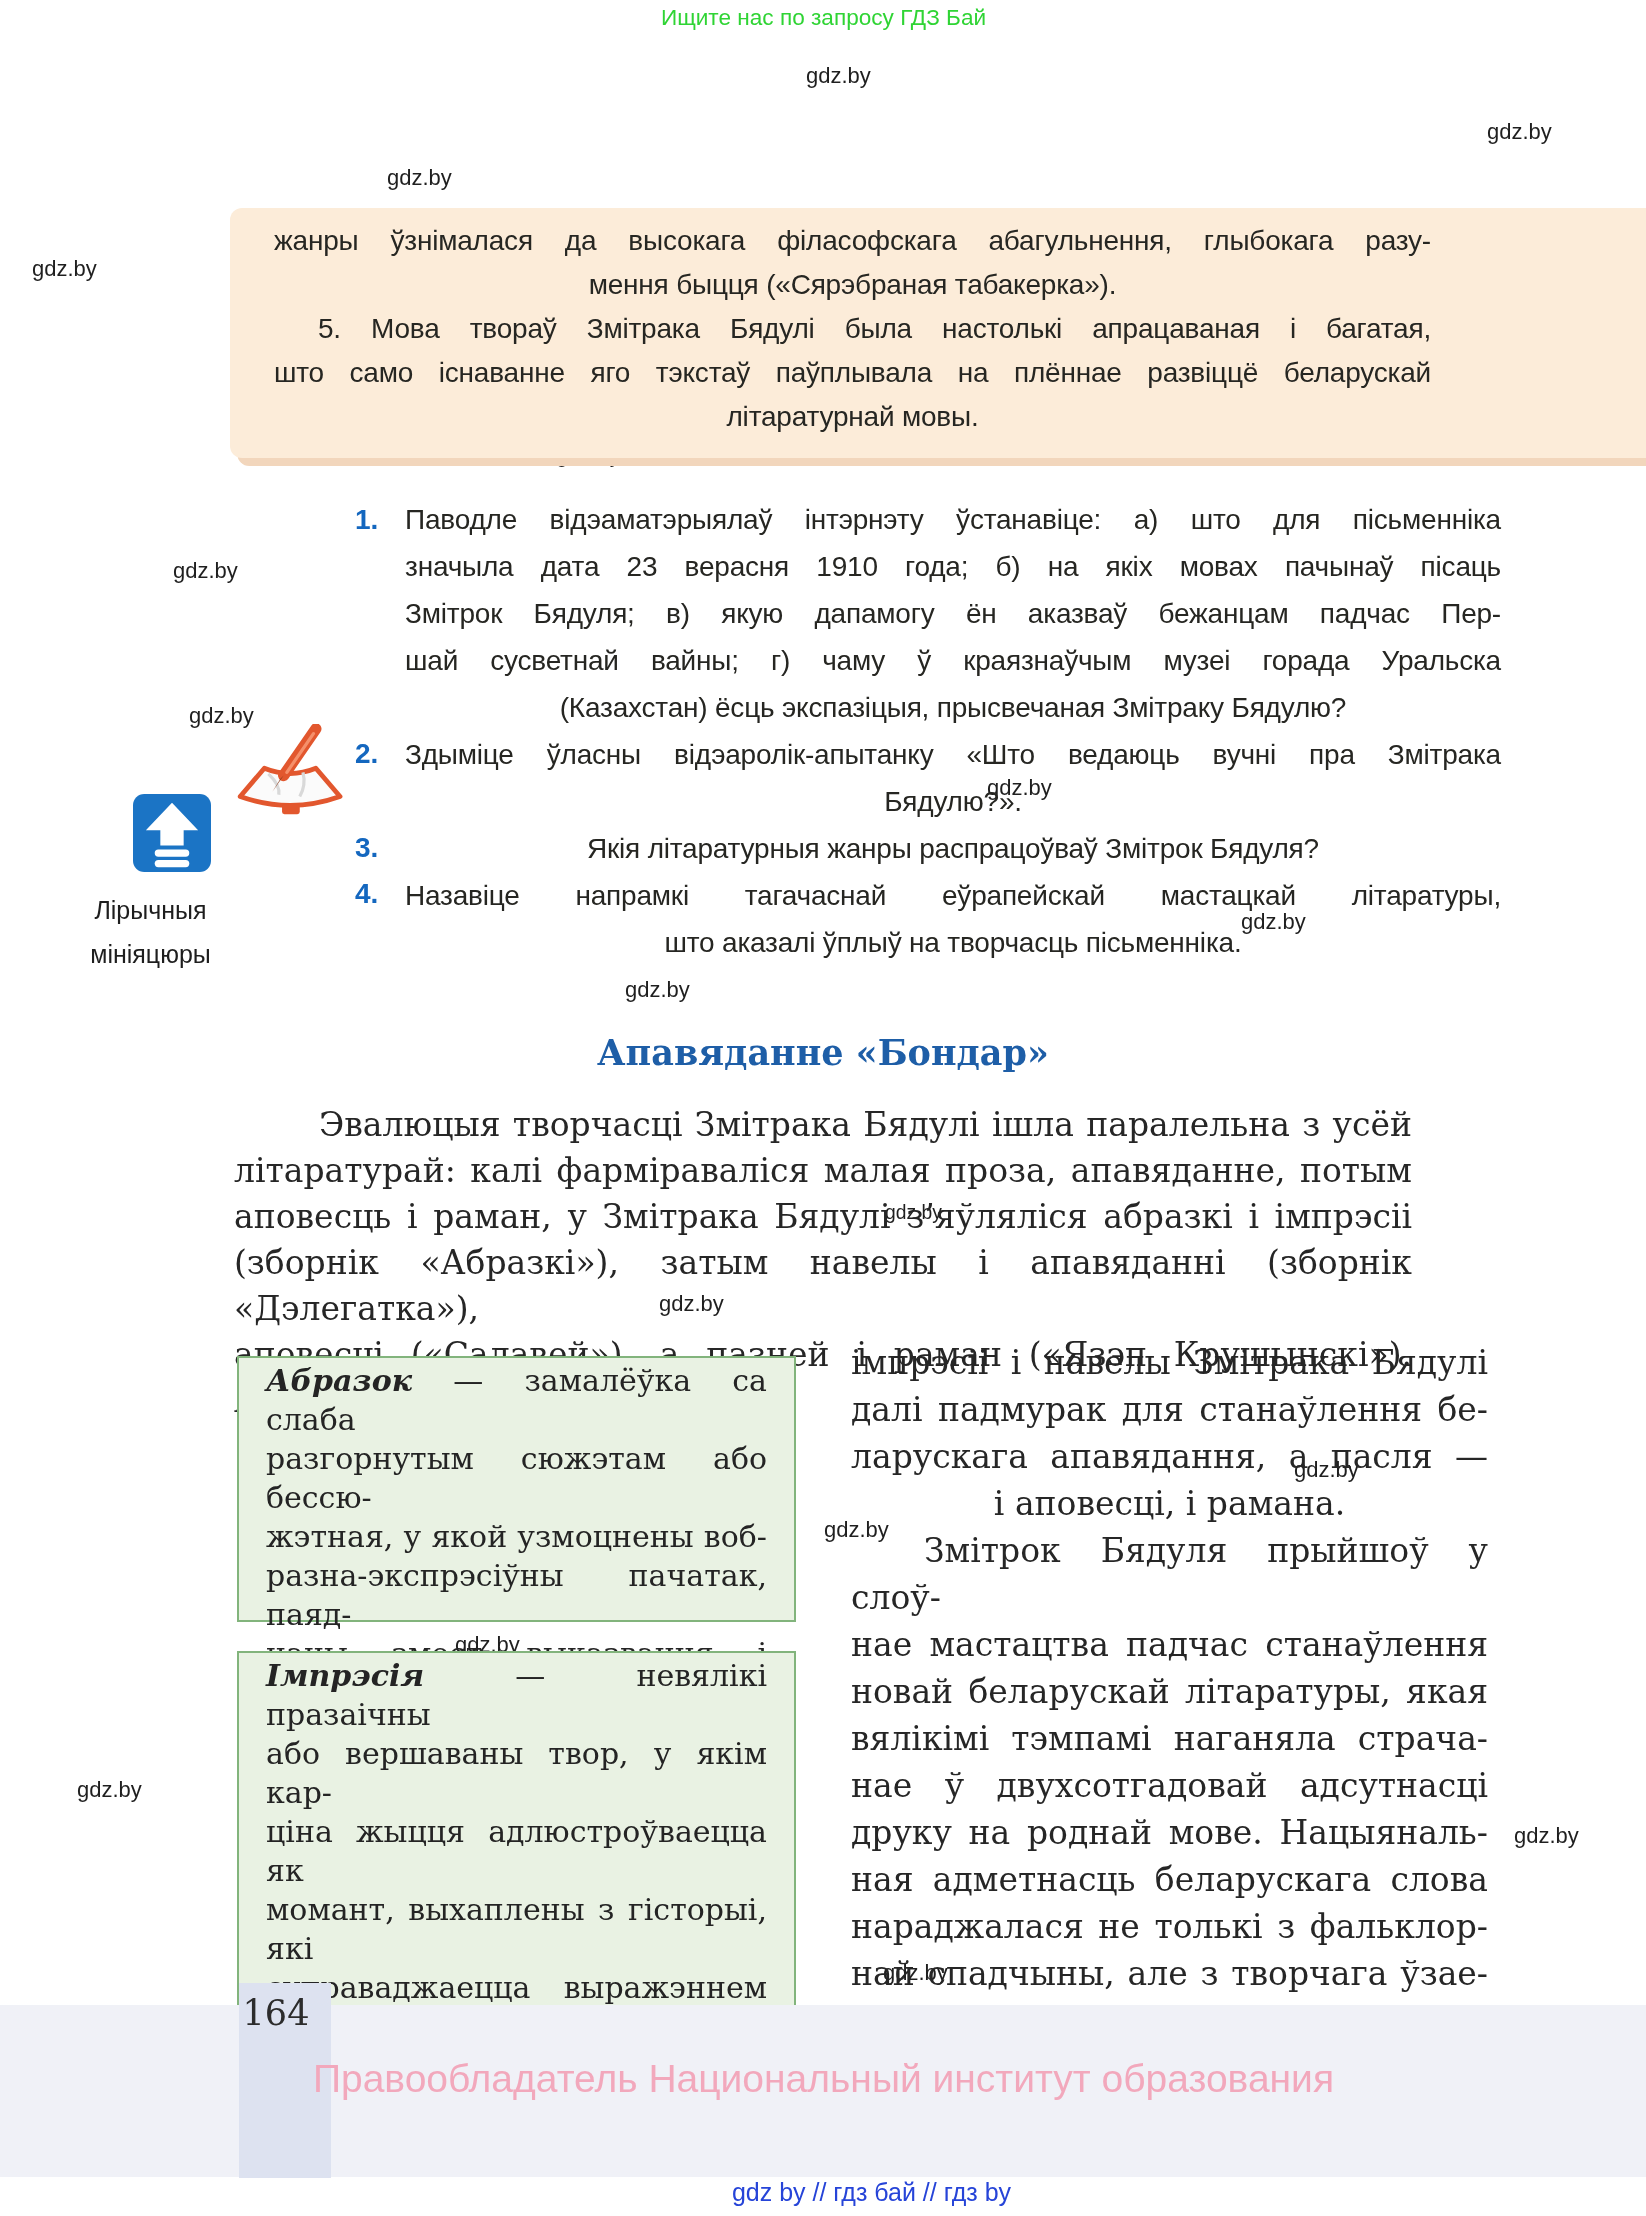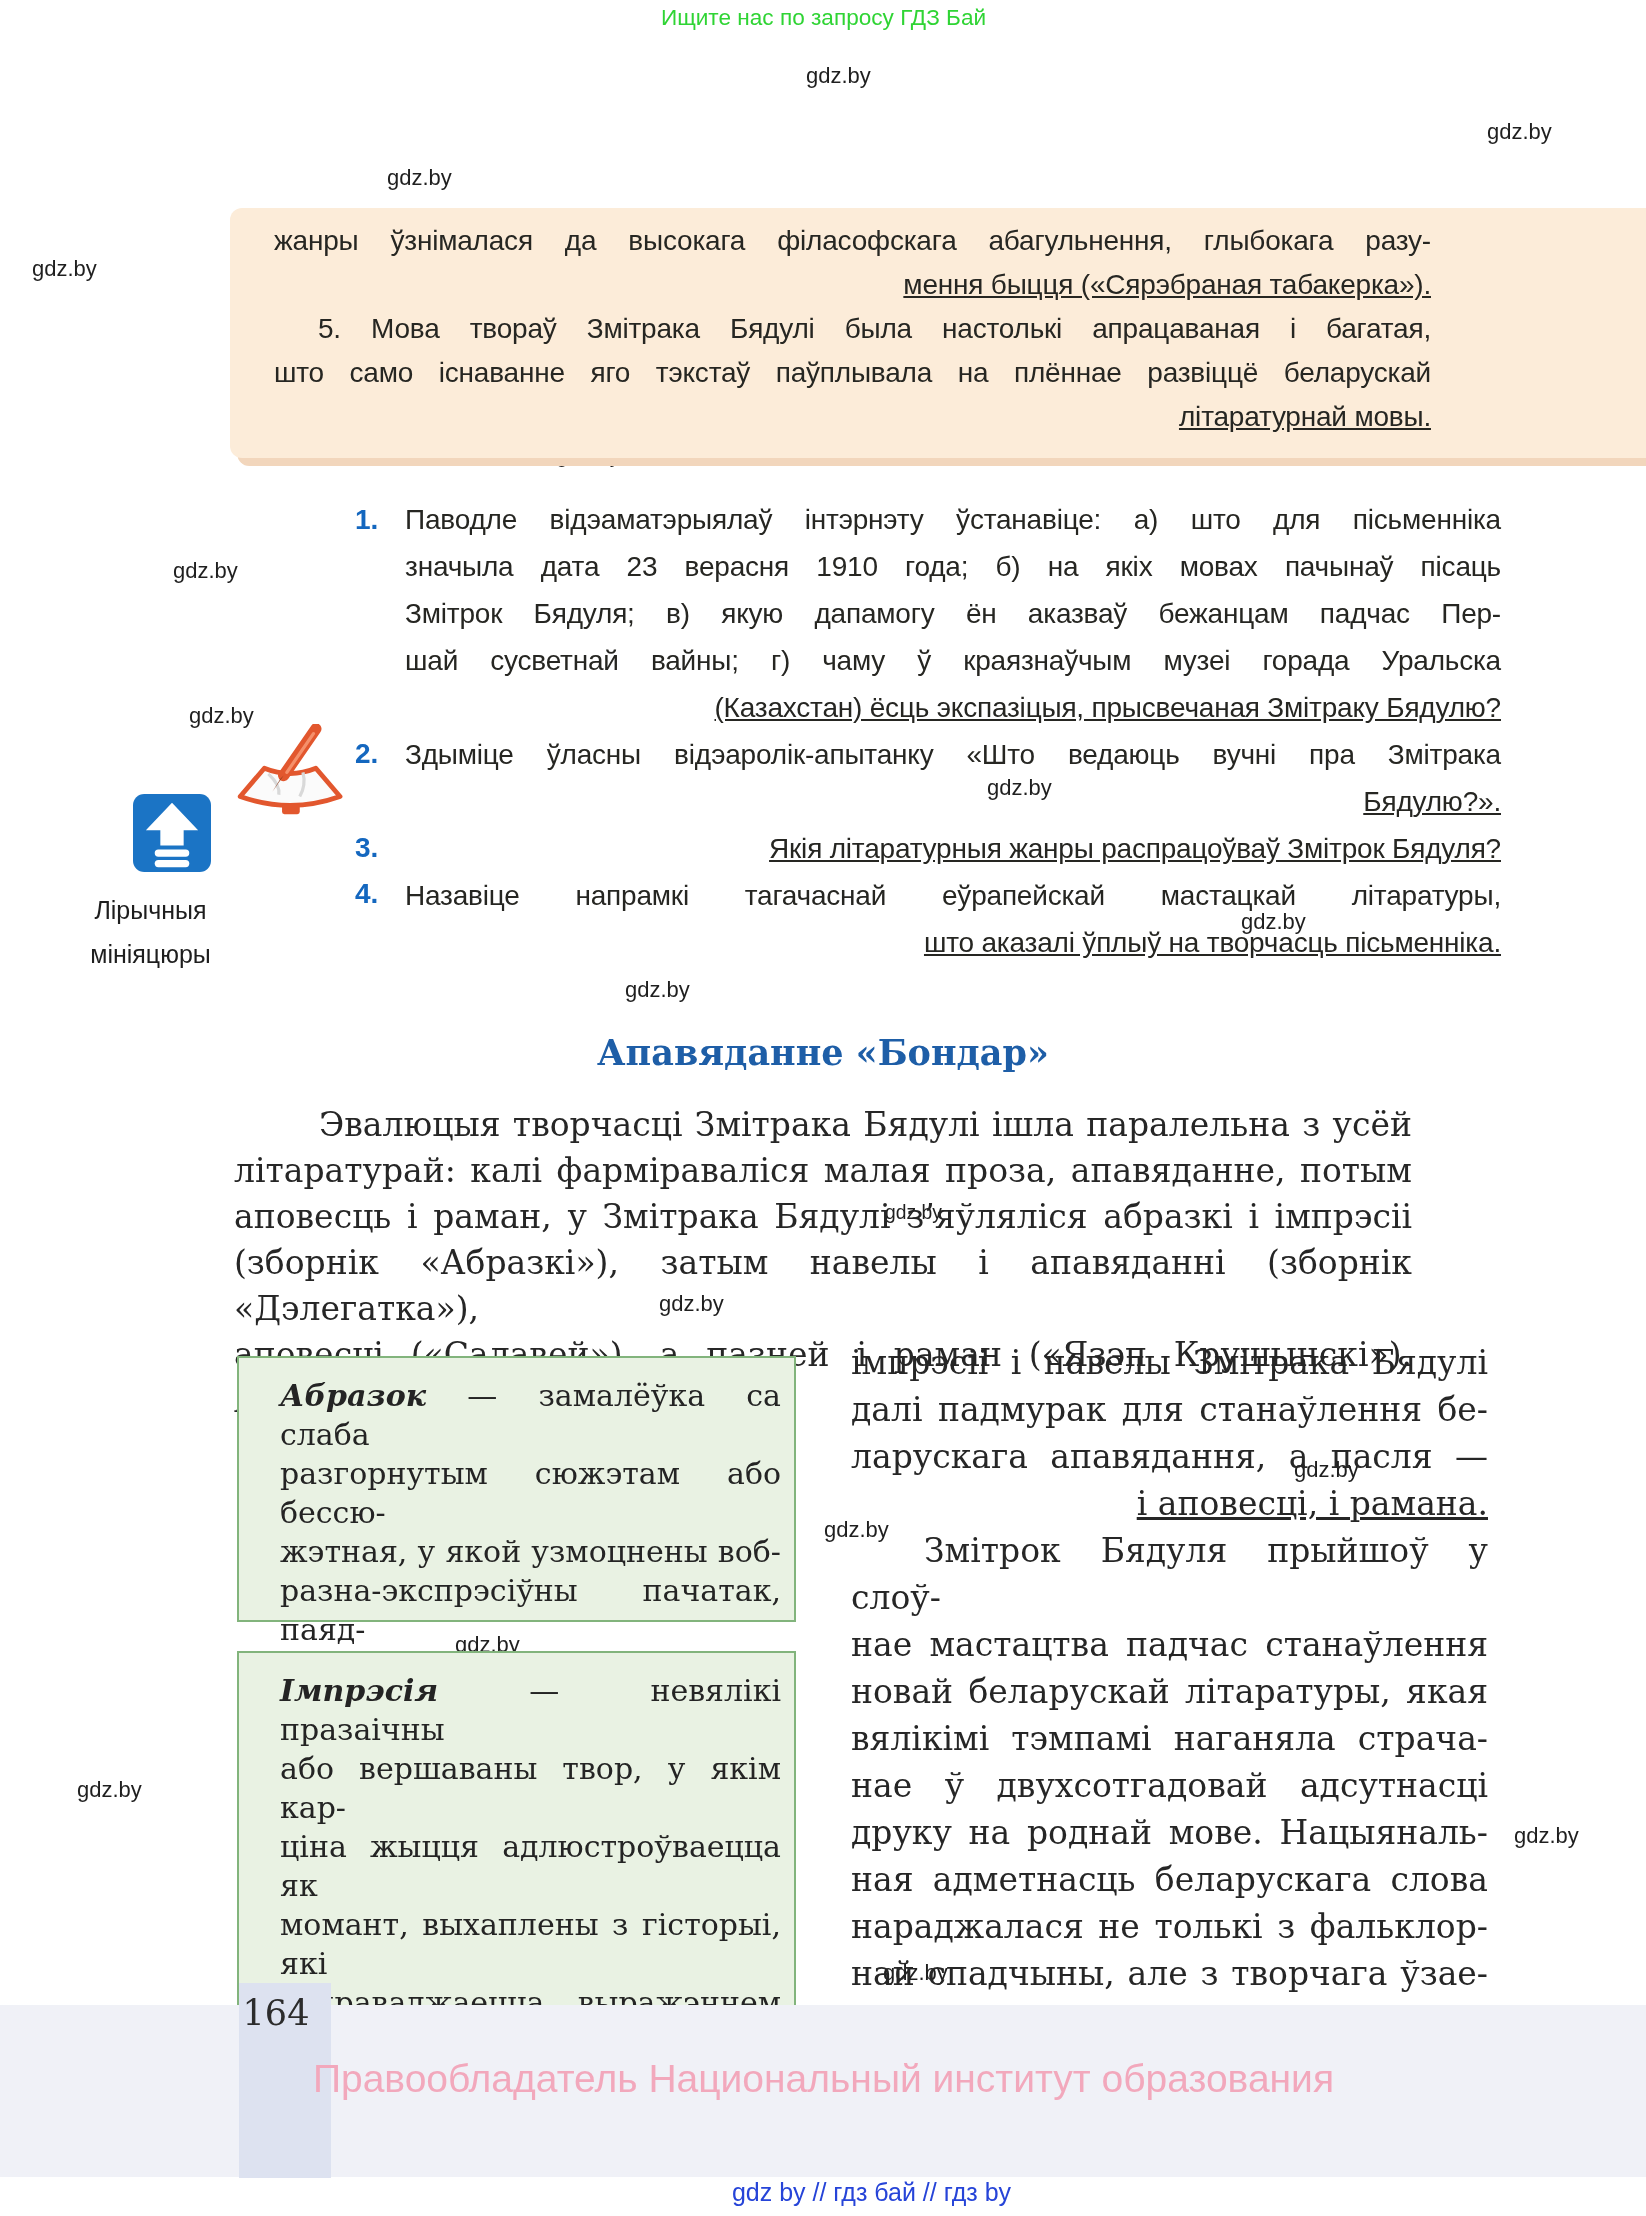--- a/index.html
+++ b/index.html
@@ -21,21 +21,21 @@
     position:absolute;left:230px;top:208px;width:1438px;height:250px;
     background:#fcecd9;border-radius:12px;
     box-shadow:7.3px 8px 0 #f2d6bc;
   }
   .hl-text{
     position:absolute;left:282px;top:219px;width:1157px;
     font:28px/44px "Liberation Sans",sans-serif;color:#262622;
     letter-spacing:-0.2px;
   }
   .jl{text-align:justify;text-align-last:justify;}
-  .nl{text-align:right;text-decoration:underline;}
+  .nl{text-align:center;}
   .ind55{text-indent:44px;}
   .ind90{text-indent:73px;}
   .ind105{text-indent:85px;}
   
   .tnum{
     position:absolute;left:355px;width:47px;
     font:bold 28px/47px "Liberation Sans",sans-serif;color:#1467bf;
   }
   .task-lines{
     position:absolute;left:405px;top:496px;width:1096px;
@@ -59,22 +59,22 @@
     font:33px/46px "DejaVu Serif",serif;color:#262626;
   }
   
   .def-box{
     position:absolute;left:237px;width:559px;background:#e9f2e3;
     border:2.4px solid #82b47c;box-sizing:border-box;
   }
   .def-box.first{top:1356px;height:266px;}
   .def-box.second{top:1651px;height:396px;}
   .def-text{
-    position:absolute;left:27px;top:18px;width:501px;
-    font:30px/39px "DejaVu Serif",serif;color:#242424;margin-left:14px;
+    position:absolute;left:27px;top:3px;width:501px;
+    font:30px/39px "DejaVu Serif",serif;color:#242424;
   }
   .term{font-style:italic;font-weight:bold;}
   
   .right-col{
     position:absolute;left:851px;top:1339px;width:637px;
     font:33px/47px "DejaVu Serif",serif;color:#262626;
   }
   
   .band{
     position:absolute;left:0;top:2005px;width:1647px;height:172px;

